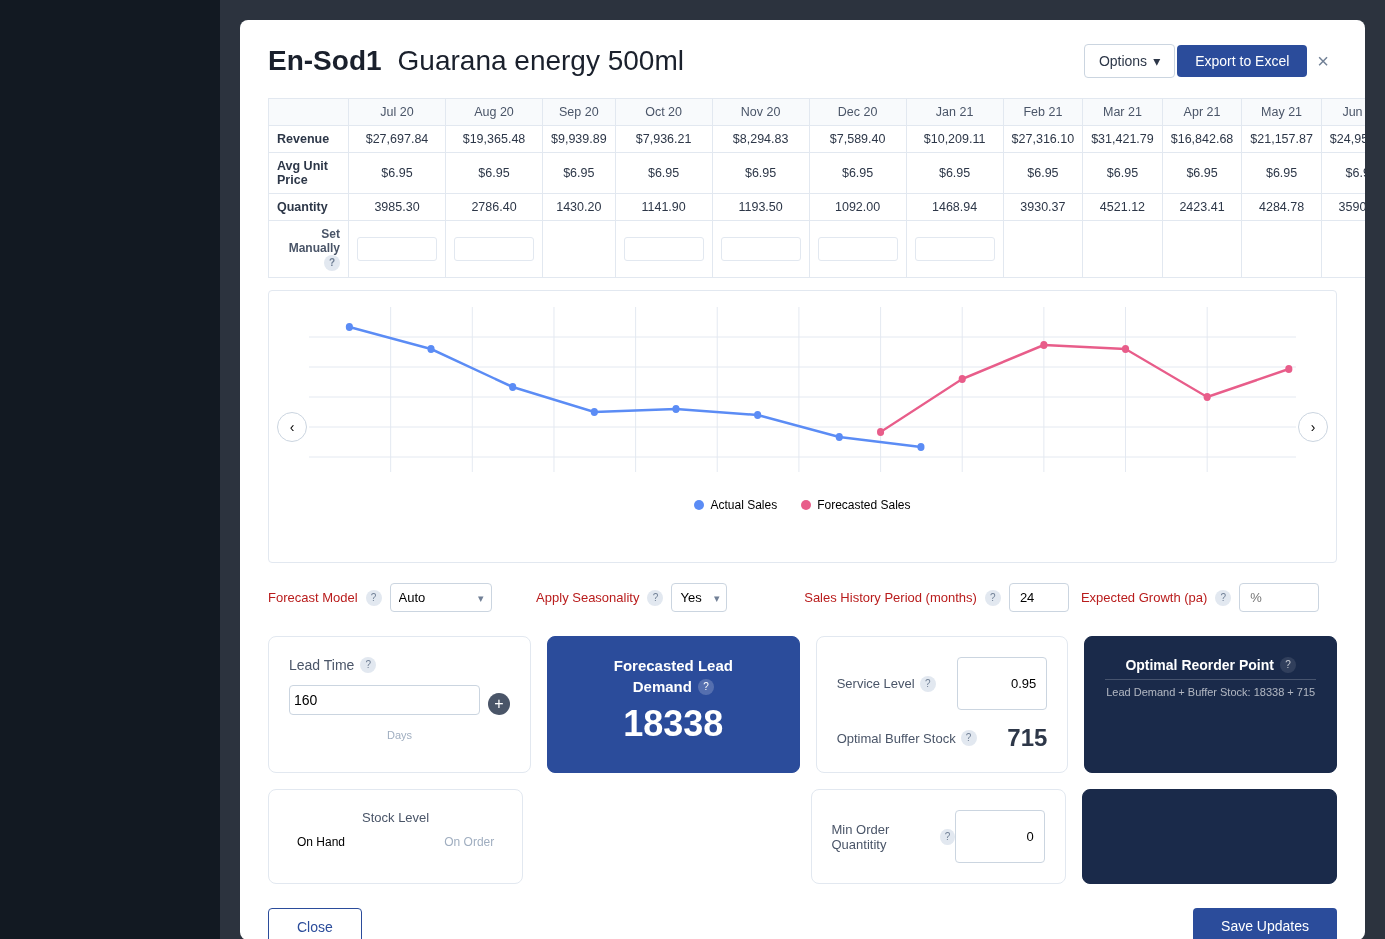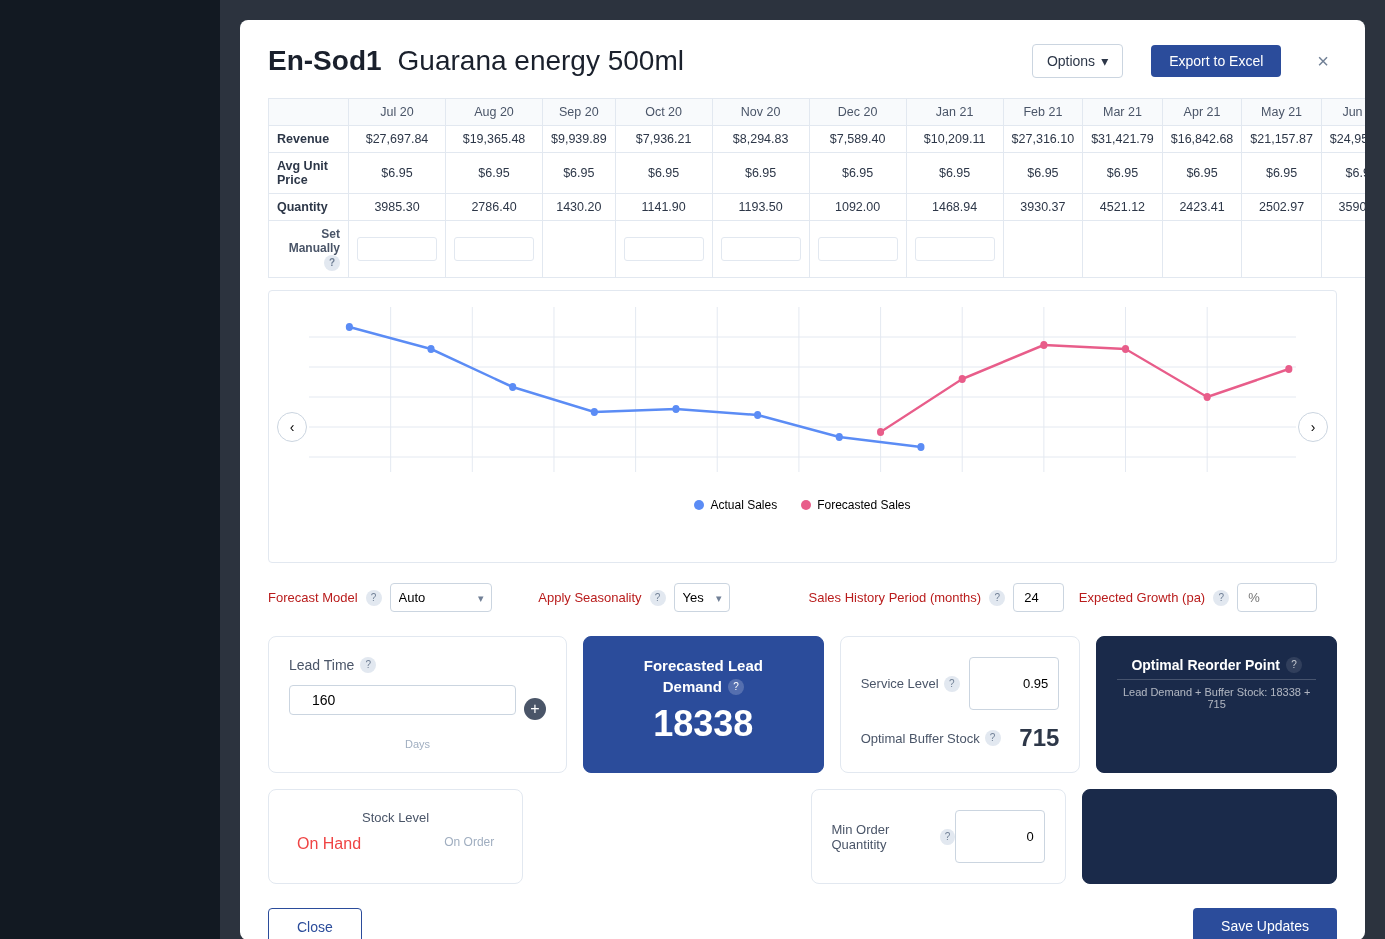--- a/index.html
+++ b/index.html
@@ -64,21 +64,21 @@
 
     .modal-title-name {
       font-size: 28px;
       font-weight: 400;
       color: #1a202c;
     }
 
     .modal-header-actions {
       display: flex;
       align-items: center;
-      gap: 28px;
+      gap: 2px;
     }
 
     .btn-options {
       background: #fff;
       border: 1px solid #cbd5e0;
       border-radius: 4px;
       padding: 8px 14px;
       cursor: pointer;
       font-size: 14px;
       display: flex;
@@ -251,21 +251,21 @@
       pointer-events: none;
       font-size: 11px;
       color: #718096;
     }
 
     .control-input {
       border: 1px solid #cbd5e0;
       border-radius: 4px;
       padding: 6px 10px;
       font-size: 13px;
-      width: 51px;
+      width: 60px;
     }
 
     .control-input-wide {
       width: 80px;
     }
 
     .metric-card {
       border: 1px solid #e2e8f0;
       border-radius: 8px;
       padding: 20px 20px;
@@ -280,24 +280,24 @@
 
     .metric-card.dark {
       background: #1a2a4a;
       color: #fff;
       border-color: #1a2a4a;
     }
 
     .metric-input {
       border: 1px solid #cbd5e0;
       border-radius: 4px;
-      padding: 6px 22px;
+      padding: 6px 4px;
       font-size: 14px;
       width: 100%;
-      margin-bottom: 17px;
+      margin-bottom: 8px;
     }
 
     .metric-sublabel {
       font-size: 11px;
       color: #a0aec0;
       text-align: center;
     }
 
     .metric-big-value {
       font-size: 36px;
@@ -501,21 +501,21 @@
           <td>3985.30</td>
           <td>2786.40</td>
           <td>1430.20</td>
           <td>1141.90</td>
           <td>1193.50</td>
           <td>1092.00</td>
           <td>1468.94</td>
           <td>3930.37</td>
           <td>4521.12</td>
           <td>2423.41</td>
-          <td>2502.97</td>
+          <td>4284.78</td>
           <td>3590.89</td>
         </tr>
         <tr>
           <td style="text-align:right; font-size:12px; color:#4a5568; padding-right:8px;">
             Set Manually <span class="metric-help-gray">?</span>
           </td>
           <td><input class="set-manually-input" type="text" value="" style=""></td>
           <td><input class="set-manually-input" type="text" value="" style=""></td>
           <td></td>
           <td><input class="set-manually-input" type="text" value="" style=""></td>
@@ -681,21 +681,21 @@
           <div class="opt-reorder-subtitle">Lead Demand + Buffer Stock: 18338 + 715</div>
         </div>
       </div>
     </div>
 
     <div style="display:grid; grid-template-columns:1fr 1fr 1fr 1fr; gap:16px;">
 
       <div class="metric-card">
         <div style="font-size:13px; font-weight:500; color:#4a5568; text-align:center; margin-bottom:10px;">Stock Level</div>
         <div style="display:flex; justify-content:space-between; padding:0 8px;">
-          <span style="font-size:16px; color:#ef4444;">On Hand</span>
+          <span style="font-size:12px; color:#000000;">On Hand</span>
           <span style="font-size:12px; color:#a0aec0;">On Order</span>
         </div>
       </div>
 
       <div></div>
 
       <div class="metric-card">
         <div style="display:flex; align-items:center; justify-content:space-between;">
           <div style="display:flex; align-items:center; gap:5px;">
             <span style="font-size:13px; color:#4a5568;">Min Order Quantitity</span>

